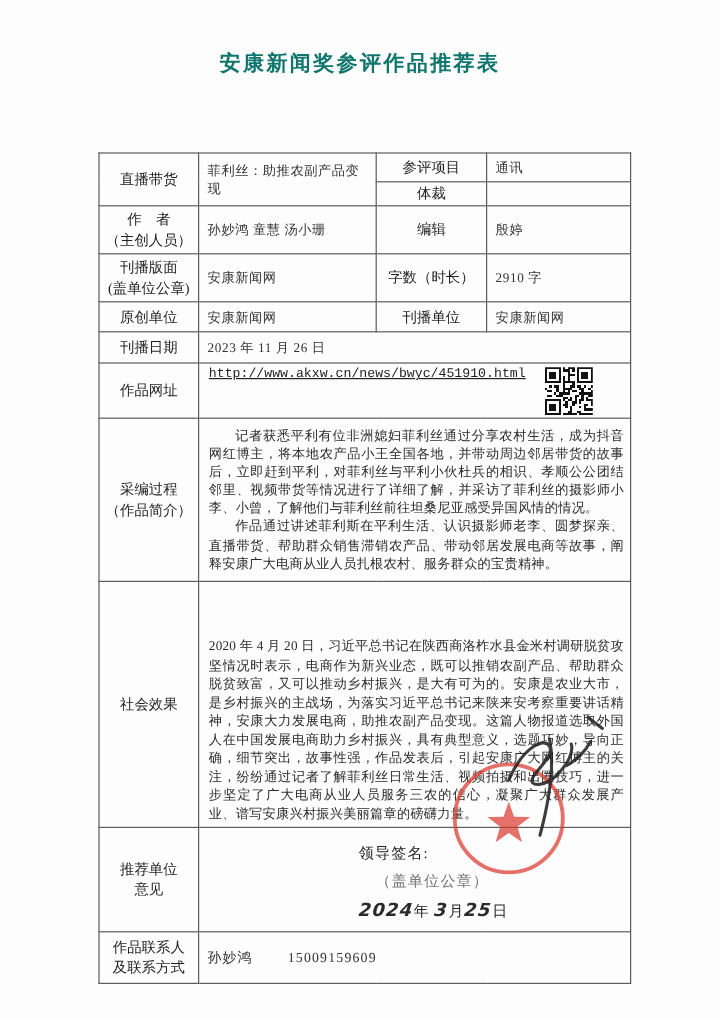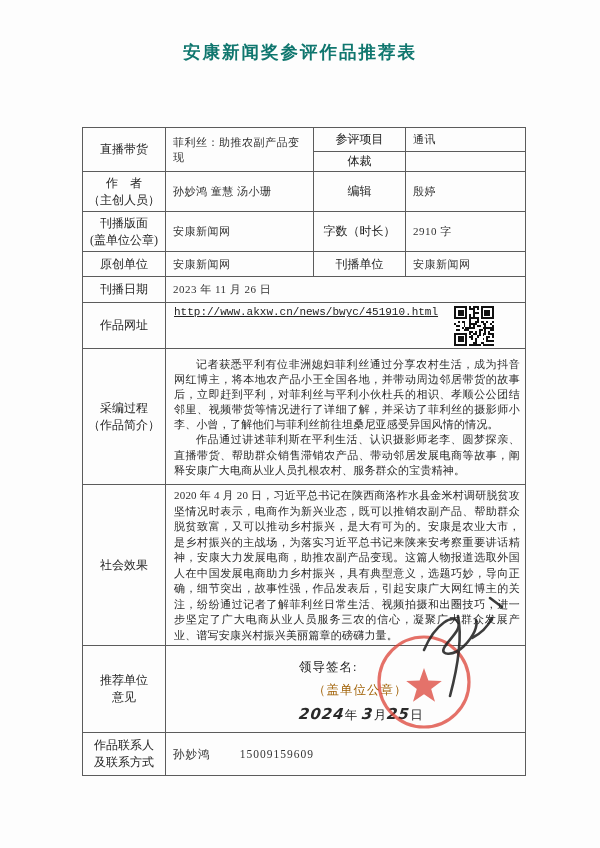--- a/index.html
+++ b/index.html
@@ -27,34 +27,34 @@
     white-space:pre-line;padding:1px 1px;
   }
   td.val{
     font-size:11px;color:#333;padding:2px 7px;text-align:left;letter-spacing:.5px;
   }
   td.longtext{vertical-align:top;padding:3px 5px 2px 8px;}
   .para{
     margin:0;font-size:11px;line-height:15.1px;text-align:justify;
     text-indent:2em;color:#2b2b2b;letter-spacing:.2px;font-family:Liberation Serif, serif;
   }
-  .para.noindent{text-indent:0;line-height:15.5px;}
+  .para.noindent{text-indent:0;line-height:15.5px;margin-top:44px;}
   a.url{
     color:#222;font-family:"Liberation Mono","DejaVu Sans Mono",monospace;
     font-size:11px;text-decoration:underline;letter-spacing:0;
   }
   .urlcell{display:flex;justify-content:space-between;align-items:flex-start;}
   .qr{width:40px;height:40px;margin-right:26px;flex:0 0 auto;}
   
   .signblock{
     margin-left:auto;width:185px;margin-right:36px;
     display:flex;flex-direction:column;gap:6px;padding-top:4px;
   }
   .signline{font-size:12.5px;color:#1f1f1f;letter-spacing:1px;}
-  .sealnote{font-size:12.5px;color:#a16207;padding-left:14px;letter-spacing:1px;}
+  .sealnote{font-size:12.5px;color:#737373;padding-left:14px;letter-spacing:1px;}
   .dateline{font-size:12.5px;color:#1f1f1f;letter-spacing:1px;}
   .hw{
     font-family:"DejaVu Sans","Liberation Sans",sans-serif;
     font-weight:700;font-style:italic;font-size:15px;color:#2a2a2a;
     letter-spacing:1px;transform:skewX(-6deg);display:inline-block;
   }
   .contactcell span{margin-right:26px;font-size:11.5px;letter-spacing:1px;font-family:Liberation Serif, serif;}
   
   .stamp{position:absolute;left:374px;top:631px;width:100px;height:102px;pointer-events:none;z-index:5;}
   .signature{position:absolute;left:414px;top:592px;width:96px;height:115px;pointer-events:none;z-index:6;}

